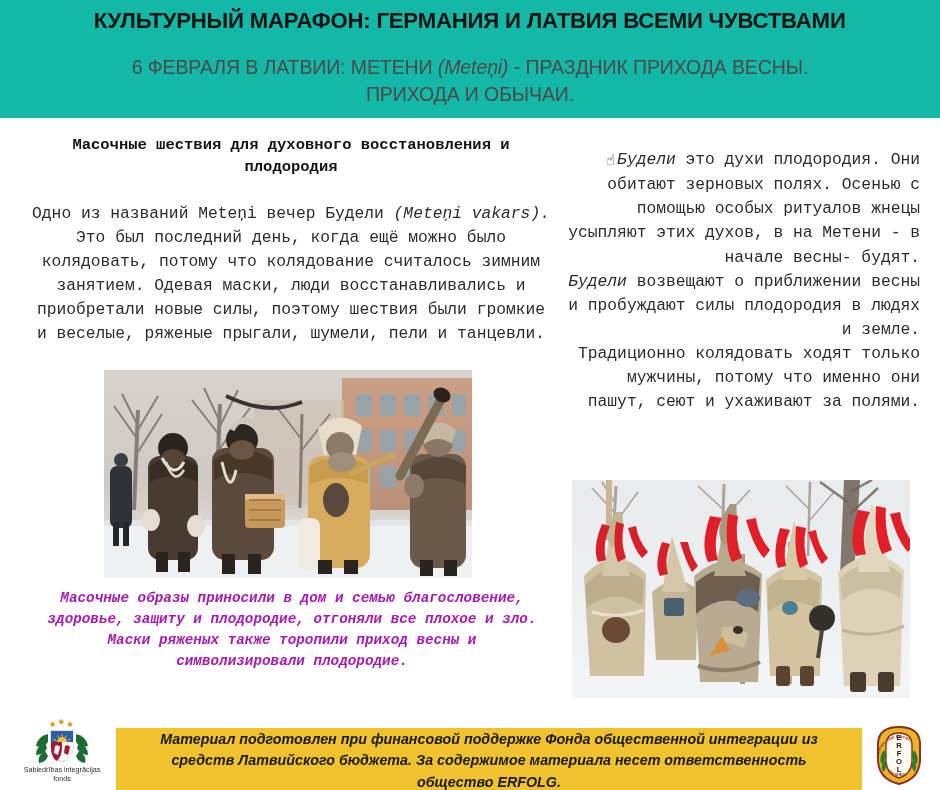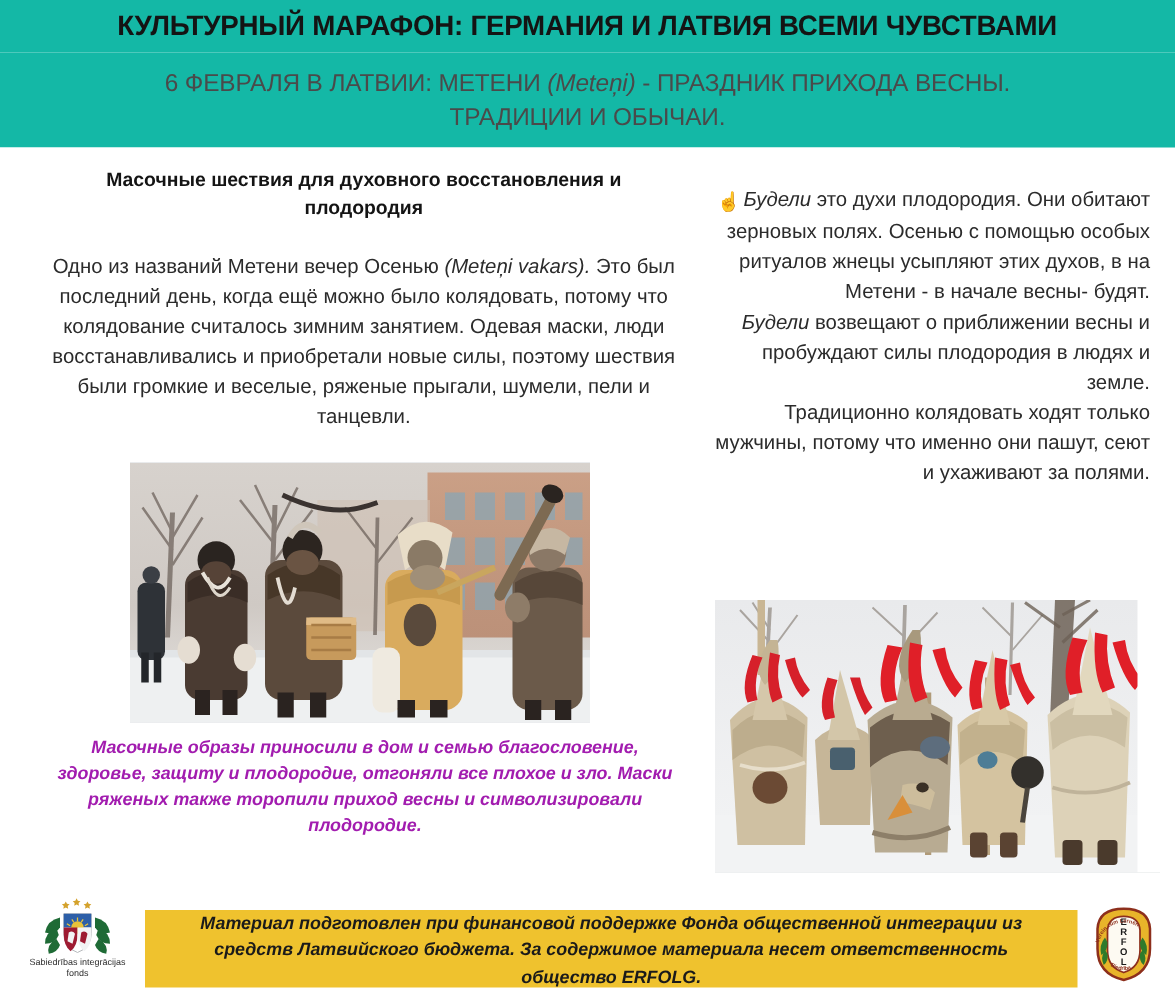--- a/index.html
+++ b/index.html
@@ -48,20 +48,21 @@
     white-space: nowrap;
     letter-spacing: -0.1px;
   }
   .subtitle-line .it { font-style: italic; }
 
   
   .body-area {
     position: absolute; left: 0; top: 118px;
     width: 768px; height: 590px;
     background: #ffffff;
+    font-family: Liberation Mono, monospace;
   }
 
   
   .col-left {
     position: absolute; left: 22px; top: 16px;
     width: 538px;
   }
   .left-heading {
     font-size: 15.5px;
     font-weight: bold;
@@ -172,29 +173,29 @@
 <div id="page">
 
   <div class="title-bar">
     <div class="title-text">КУЛЬТУРНЫЙ МАРАФОН: ГЕРМАНИЯ И ЛАТВИЯ ВСЕМИ ЧУВСТВАМИ</div>
   </div>
 
   <div class="subtitle-bar">
     <div class="subtitle-line">
       <span>6 ФЕВРАЛЯ В ЛАТВИИ: МЕТЕНИ </span><span class="it">(Meteņi)</span><span>  - ПРАЗДНИК ПРИХОДА ВЕСНЫ.</span>
     </div>
-    <div class="subtitle-line">ТРАДИЦИИ И ОБЫЧАИ.</div>
+    <div class="subtitle-line">ПРИХОДА И ОБЫЧАИ.</div>
   </div>
 
   <div class="body-area">
 
     <div class="col-left">
       <div class="left-heading">Масочные шествия для духовного восстановления и плодородия</div>
       <div class="left-body">
-        <span>Одно из названий Метени вечер Осенью </span><span class="it">(Meteņi vakars).</span><span> Это был последний день, когда ещё можно было колядовать, потому что колядование считалось зимним занятием. Одевая маски, люди восстанавливались и приобретали новые силы, поэтому шествия были громкие и веселые, ряженые прыгали, шумели, пели и танцевли.</span>
+        <span>Одно из названий Meteņi вечер Будели </span><span class="it">(Meteņi vakars).</span><span> Это был последний день, когда ещё можно было колядовать, потому что колядование считалось зимним занятием. Одевая маски, люди восстанавливались и приобретали новые силы, поэтому шествия были громкие и веселые, ряженые прыгали, шумели, пели и танцевли.</span>
       </div>
     </div>
 
     <div class="photo photo-left">
       <svg viewBox="0 0 368 208" preserveAspectRatio="none" aria-hidden="true">
         <defs>
           <linearGradient id="skyL" x1="0" y1="0" x2="0" y2="1">
             <stop offset="0%" stop-color="#d7d2cd"></stop>
             <stop offset="55%" stop-color="#cfc9c4"></stop>
             <stop offset="100%" stop-color="#e8e6e3"></stop>

